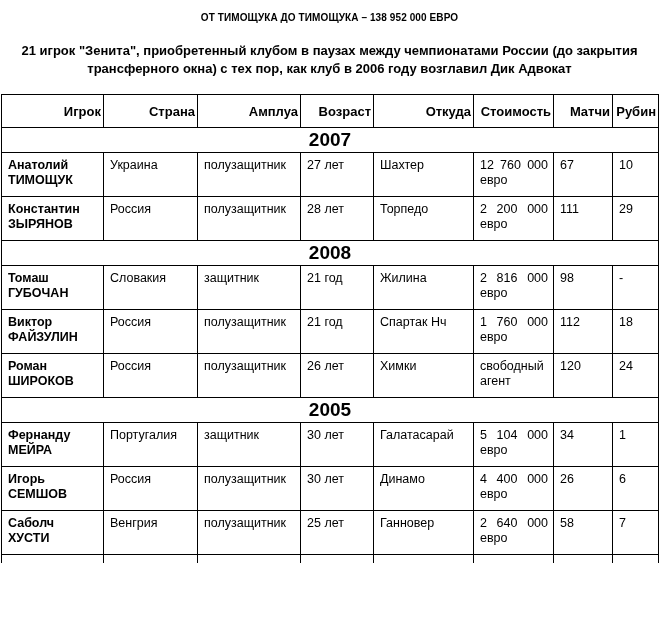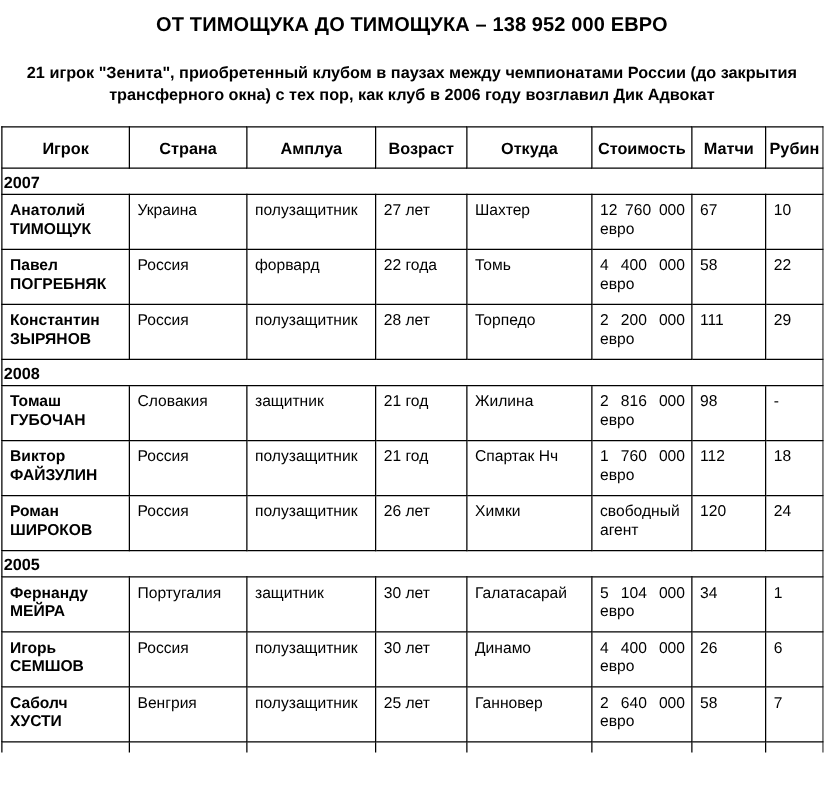--- a/index.html
+++ b/index.html
@@ -6,21 +6,21 @@
   html, body { margin: 0; padding: 0; background: #ffffff; }
   body { font-family: "Liberation Sans", sans-serif; color: #000000; }
   .page {
     width: 659px;
     height: 638px;
     overflow: hidden;
     background: #ffffff;
   }
   .title {
     padding-top: 12px;
-    font-size: 16px;
+    font-size: 10px;
     font-weight: bold;
     text-align: center;
     letter-spacing: 0.1px;
   }
   .subtitle {
     width: 624px;
     margin: 19px auto 0 auto;
     font-size: 13px;
     font-weight: bold;
     text-align: center;
@@ -34,28 +34,29 @@
   }
   table.transfers th,
   table.transfers td {
     border: 1px solid #000000;
     overflow: hidden;
   }
   table.transfers th {
     height: 33px;
     font-size: 13px;
     font-weight: bold;
-    text-align: center;
+    text-align: right;
     vertical-align: middle;
     padding: 0 2px;
   }
   td.year-band {
     height: 21px;
-    font-size: 13px;
-    font-weight: bold;
+    font-size: 19px;
+    font-weight: bold;
+    text-align: center;
     vertical-align: middle;
   }
   td.cell {
     height: 44px;
     font-size: 12.5px;
     line-height: 15px;
     vertical-align: top;
     padding: 5px 5px 0 6px;
     text-align: left;
   }
@@ -103,30 +104,20 @@
           <td class="cell player">Анатолий<br>ТИМОЩУК</td>
           <td class="cell ">Украина</td>
           <td class="cell ">полузащитник</td>
           <td class="cell ">27 лет</td>
           <td class="cell ">Шахтер</td>
           <td class="cell cost">12 760 000 евро</td>
           <td class="cell ">67</td>
           <td class="cell ">10</td>
         </tr>
         <tr>
-          <td class="cell player">Павел<br>ПОГРЕБНЯК</td>
-          <td class="cell ">Россия</td>
-          <td class="cell ">форвард</td>
-          <td class="cell ">22 года</td>
-          <td class="cell ">Томь</td>
-          <td class="cell cost">4 400 000 евро</td>
-          <td class="cell ">58</td>
-          <td class="cell ">22</td>
-        </tr>
-        <tr>
           <td class="cell player">Константин<br>ЗЫРЯНОВ</td>
           <td class="cell ">Россия</td>
           <td class="cell ">полузащитник</td>
           <td class="cell ">28 лет</td>
           <td class="cell ">Торпедо</td>
           <td class="cell cost">2 200 000 евро</td>
           <td class="cell ">111</td>
           <td class="cell ">29</td>
         </tr>
         <tr>

